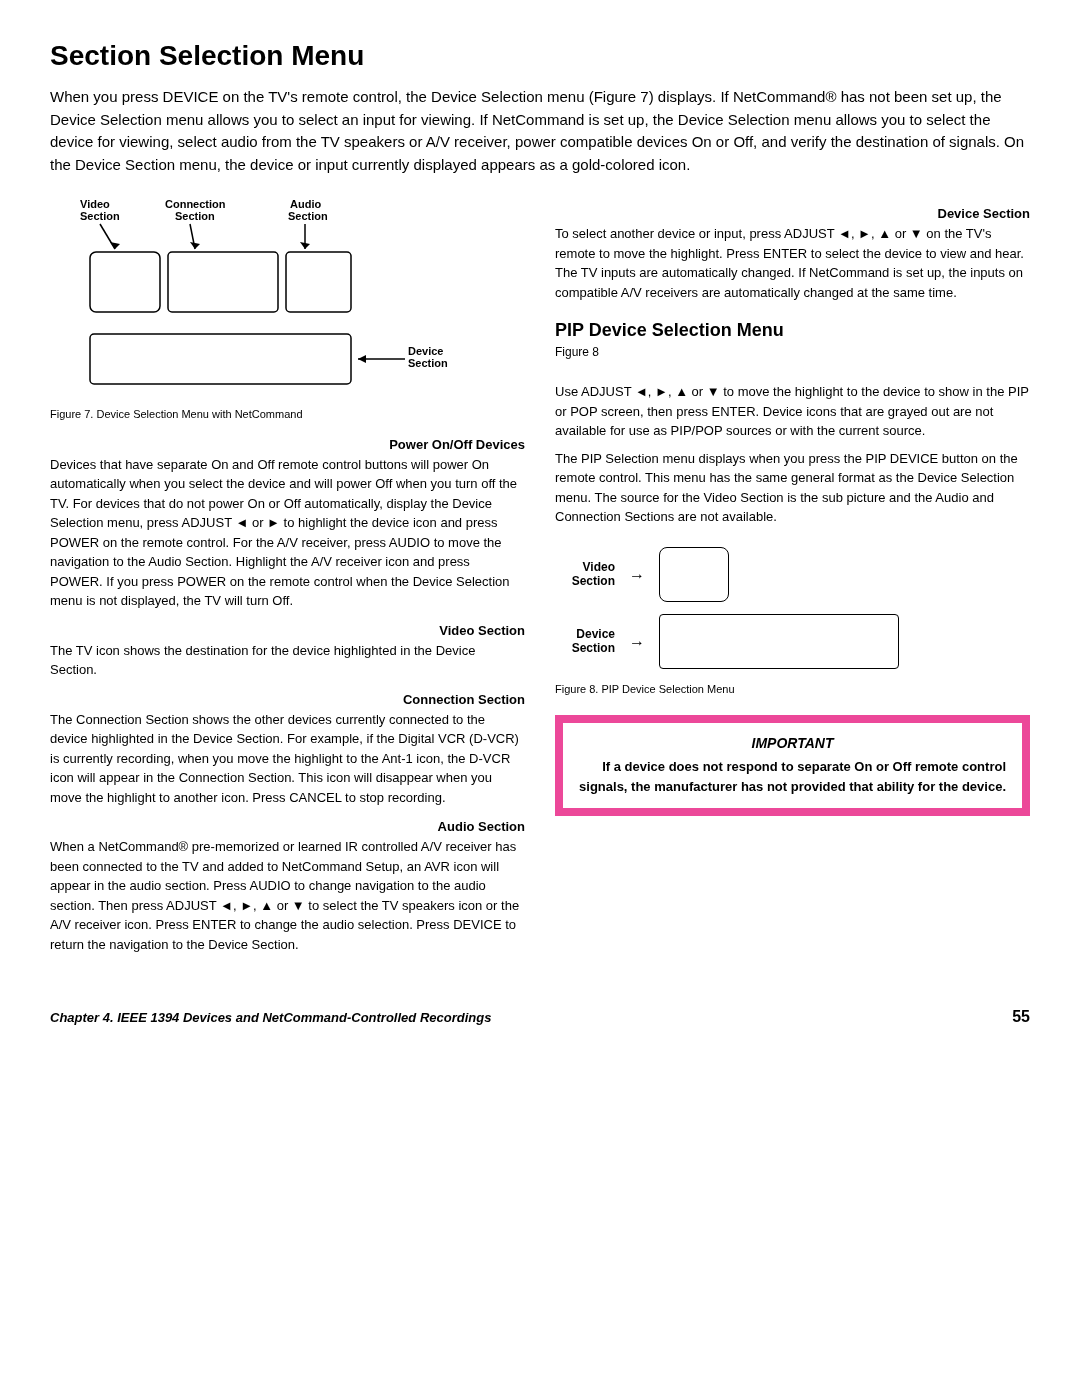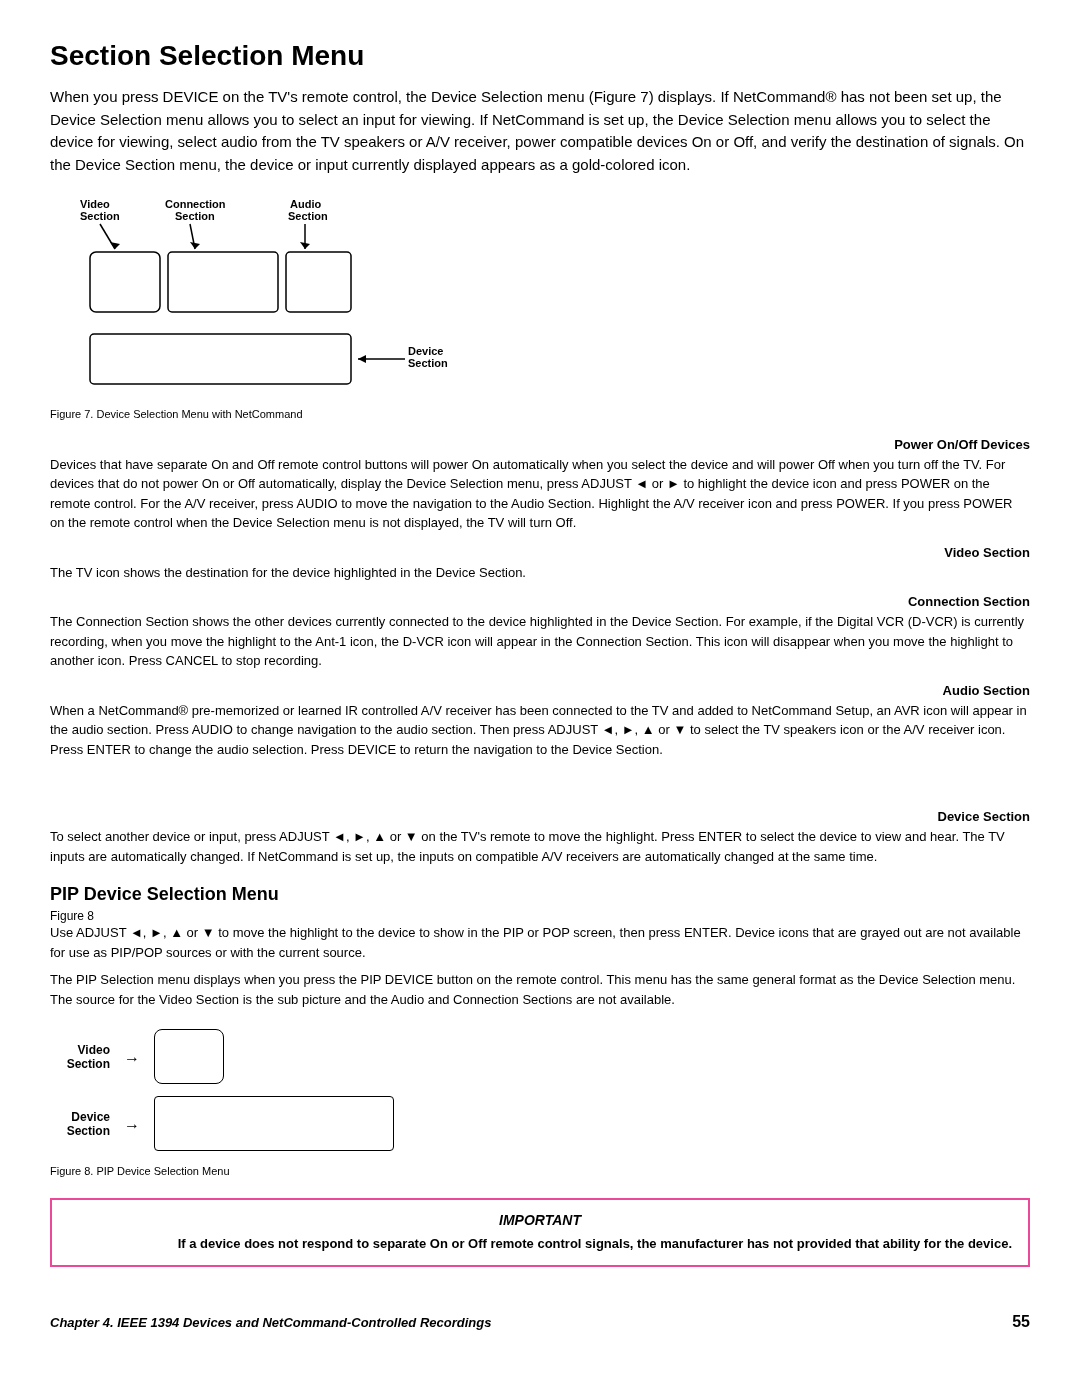--- a/index.html
+++ b/index.html
@@ -22,21 +22,20 @@
 
     .intro-text {
       font-size: 15px;
       line-height: 1.5;
       margin-bottom: 18px;
     }
 
     .two-col {
       display: flex;
       gap: 30px;
-      flex-direction: column;
     }
 
     .left-col {
       flex: 1;
       min-width: 0;
     }
 
     .right-col {
       flex: 1;
       min-width: 0;
@@ -66,21 +65,21 @@
 
     h2 {
       font-size: 18px;
       font-weight: bold;
       margin-top: 18px;
       margin-bottom: 4px;
     }
 
     .fig-number {
       font-size: 12px;
-      margin-bottom: 0;
+      margin-bottom: 23px;
     }
 
     p {
       font-size: 13px;
       line-height: 1.5;
       margin-bottom: 8px;
     }
 
     
     .pip-figure {
@@ -119,21 +118,21 @@
     .pip-box-device {
       border: 1.5px solid #000;
       border-radius: 4px;
       width: 240px;
       height: 55px;
       background: #fff;
     }
 
     
     .important-box {
-      border: 2px solid #ec4899;
+      border: 8px solid #ec4899;
       padding: 12px 16px;
       margin-top: 18px;
     }
 
     .important-title {
       font-style: italic;
       font-weight: bold;
       font-size: 14px;
       margin-bottom: 6px;
       text-align: center;

